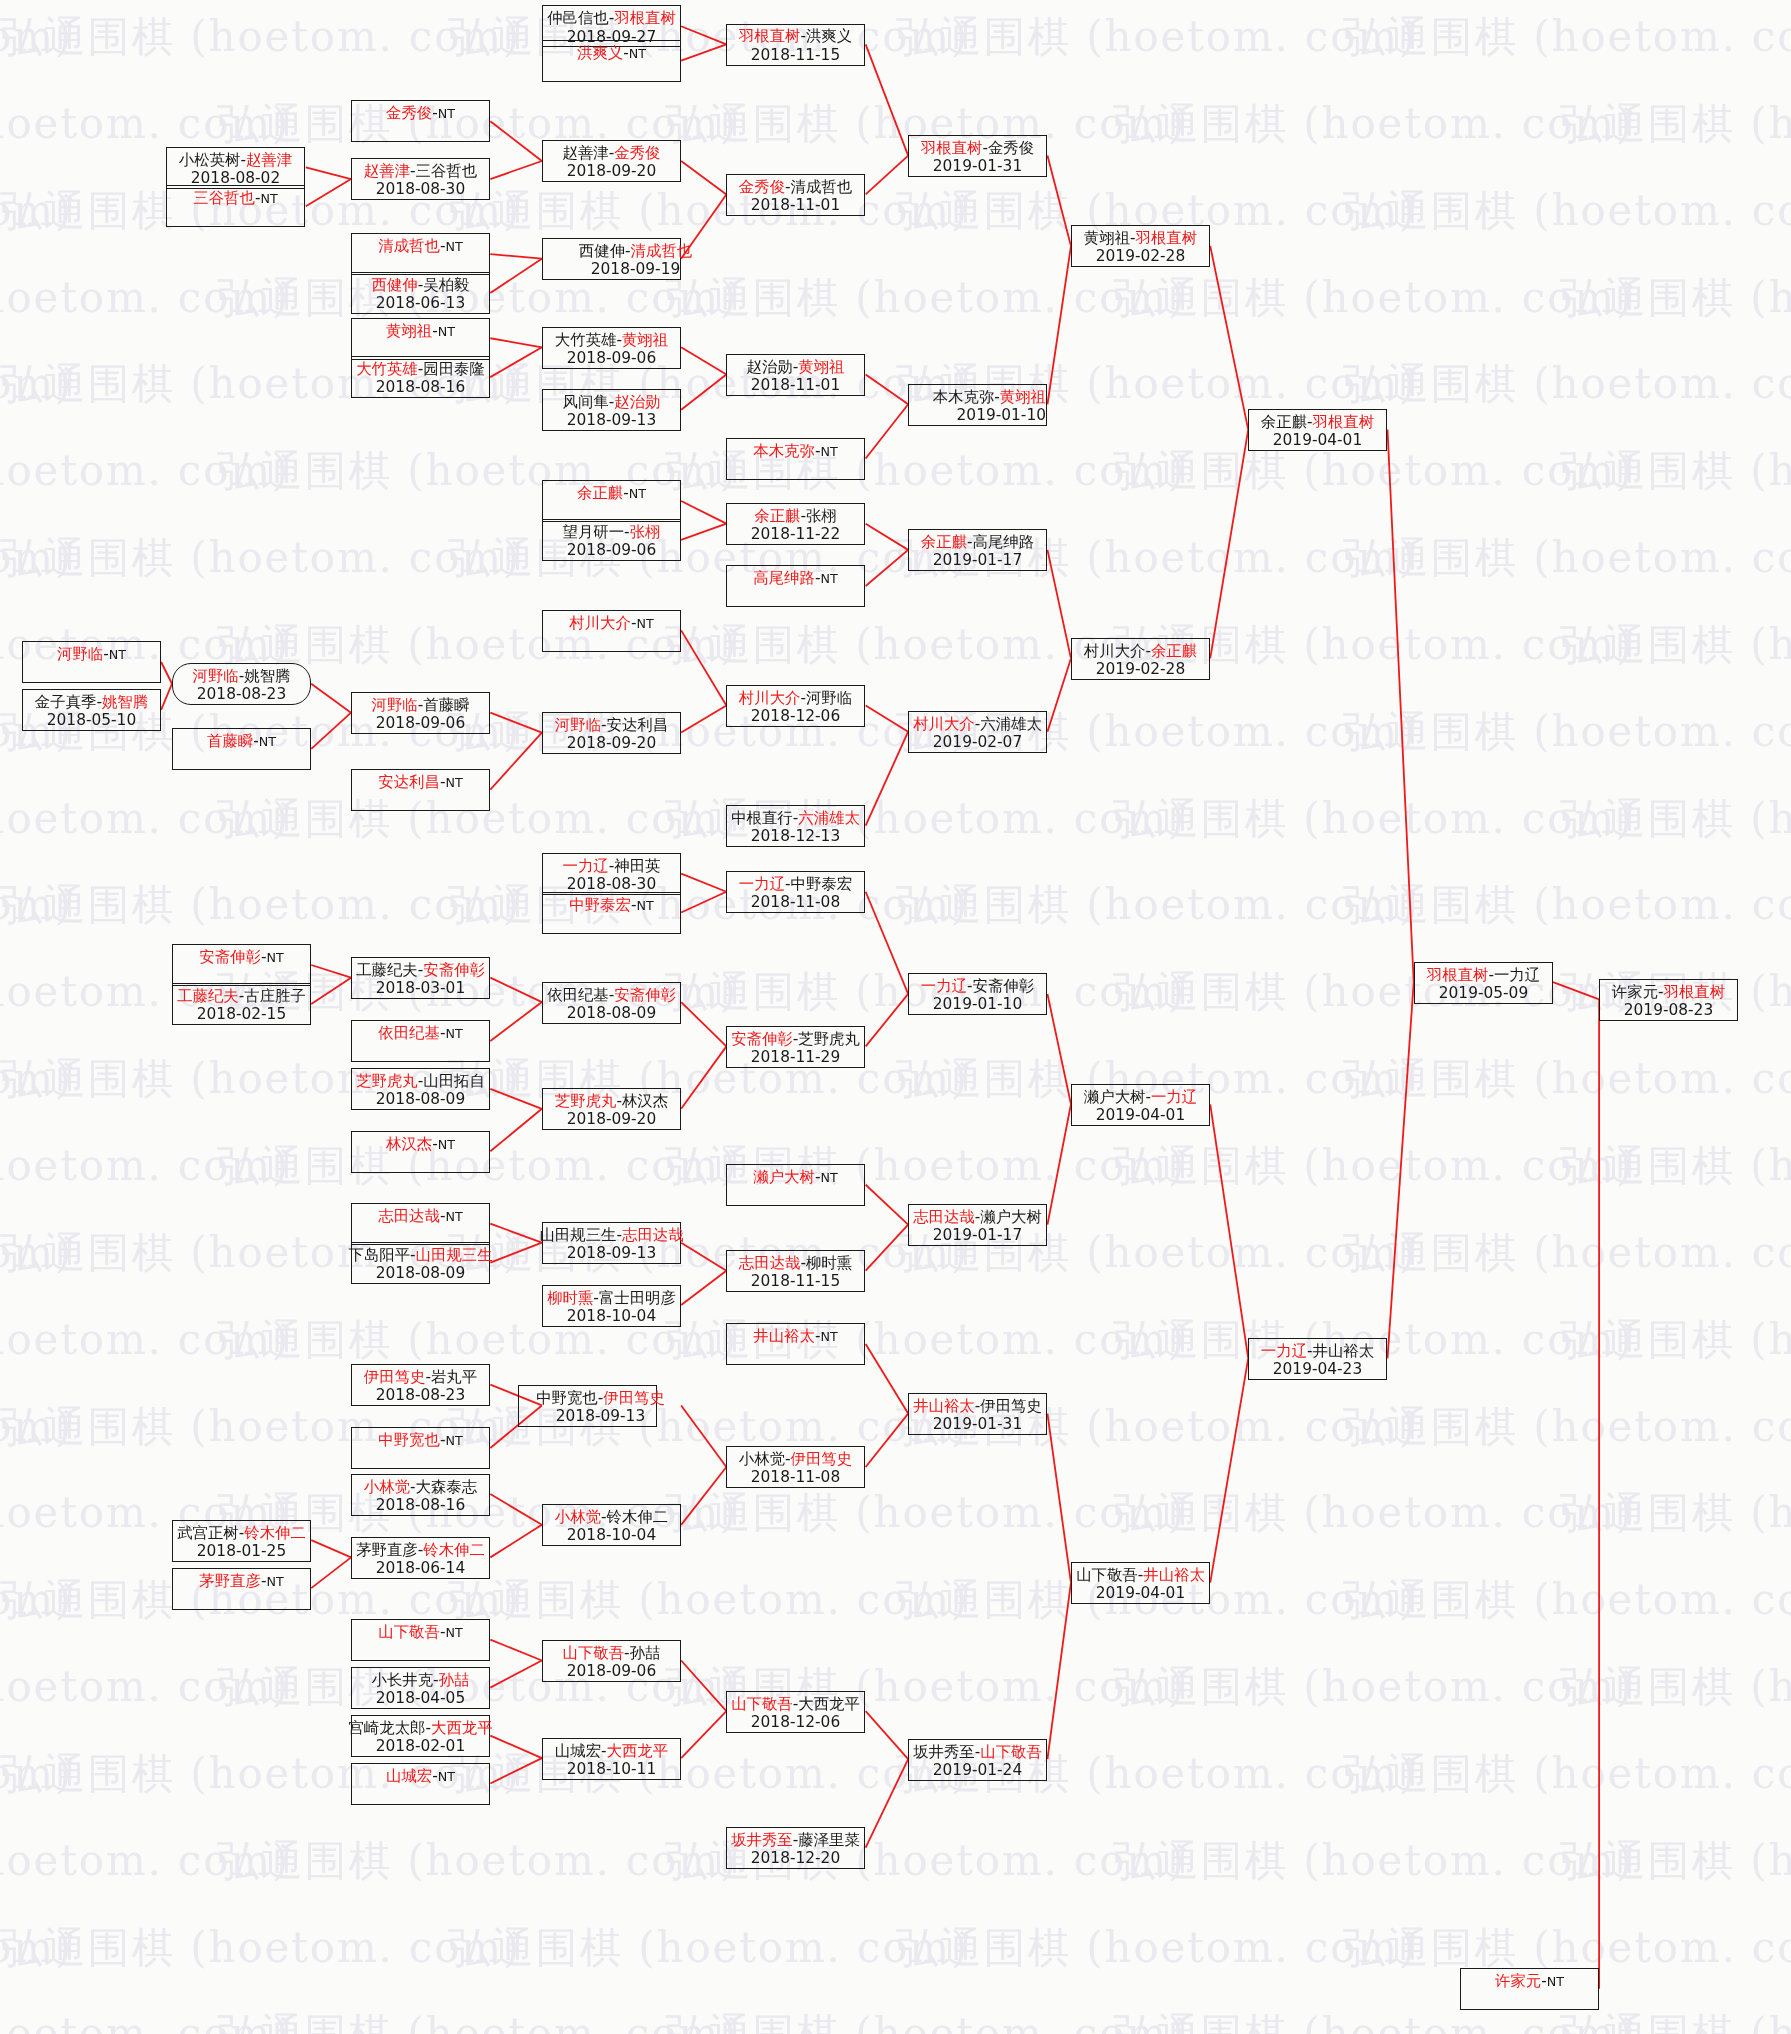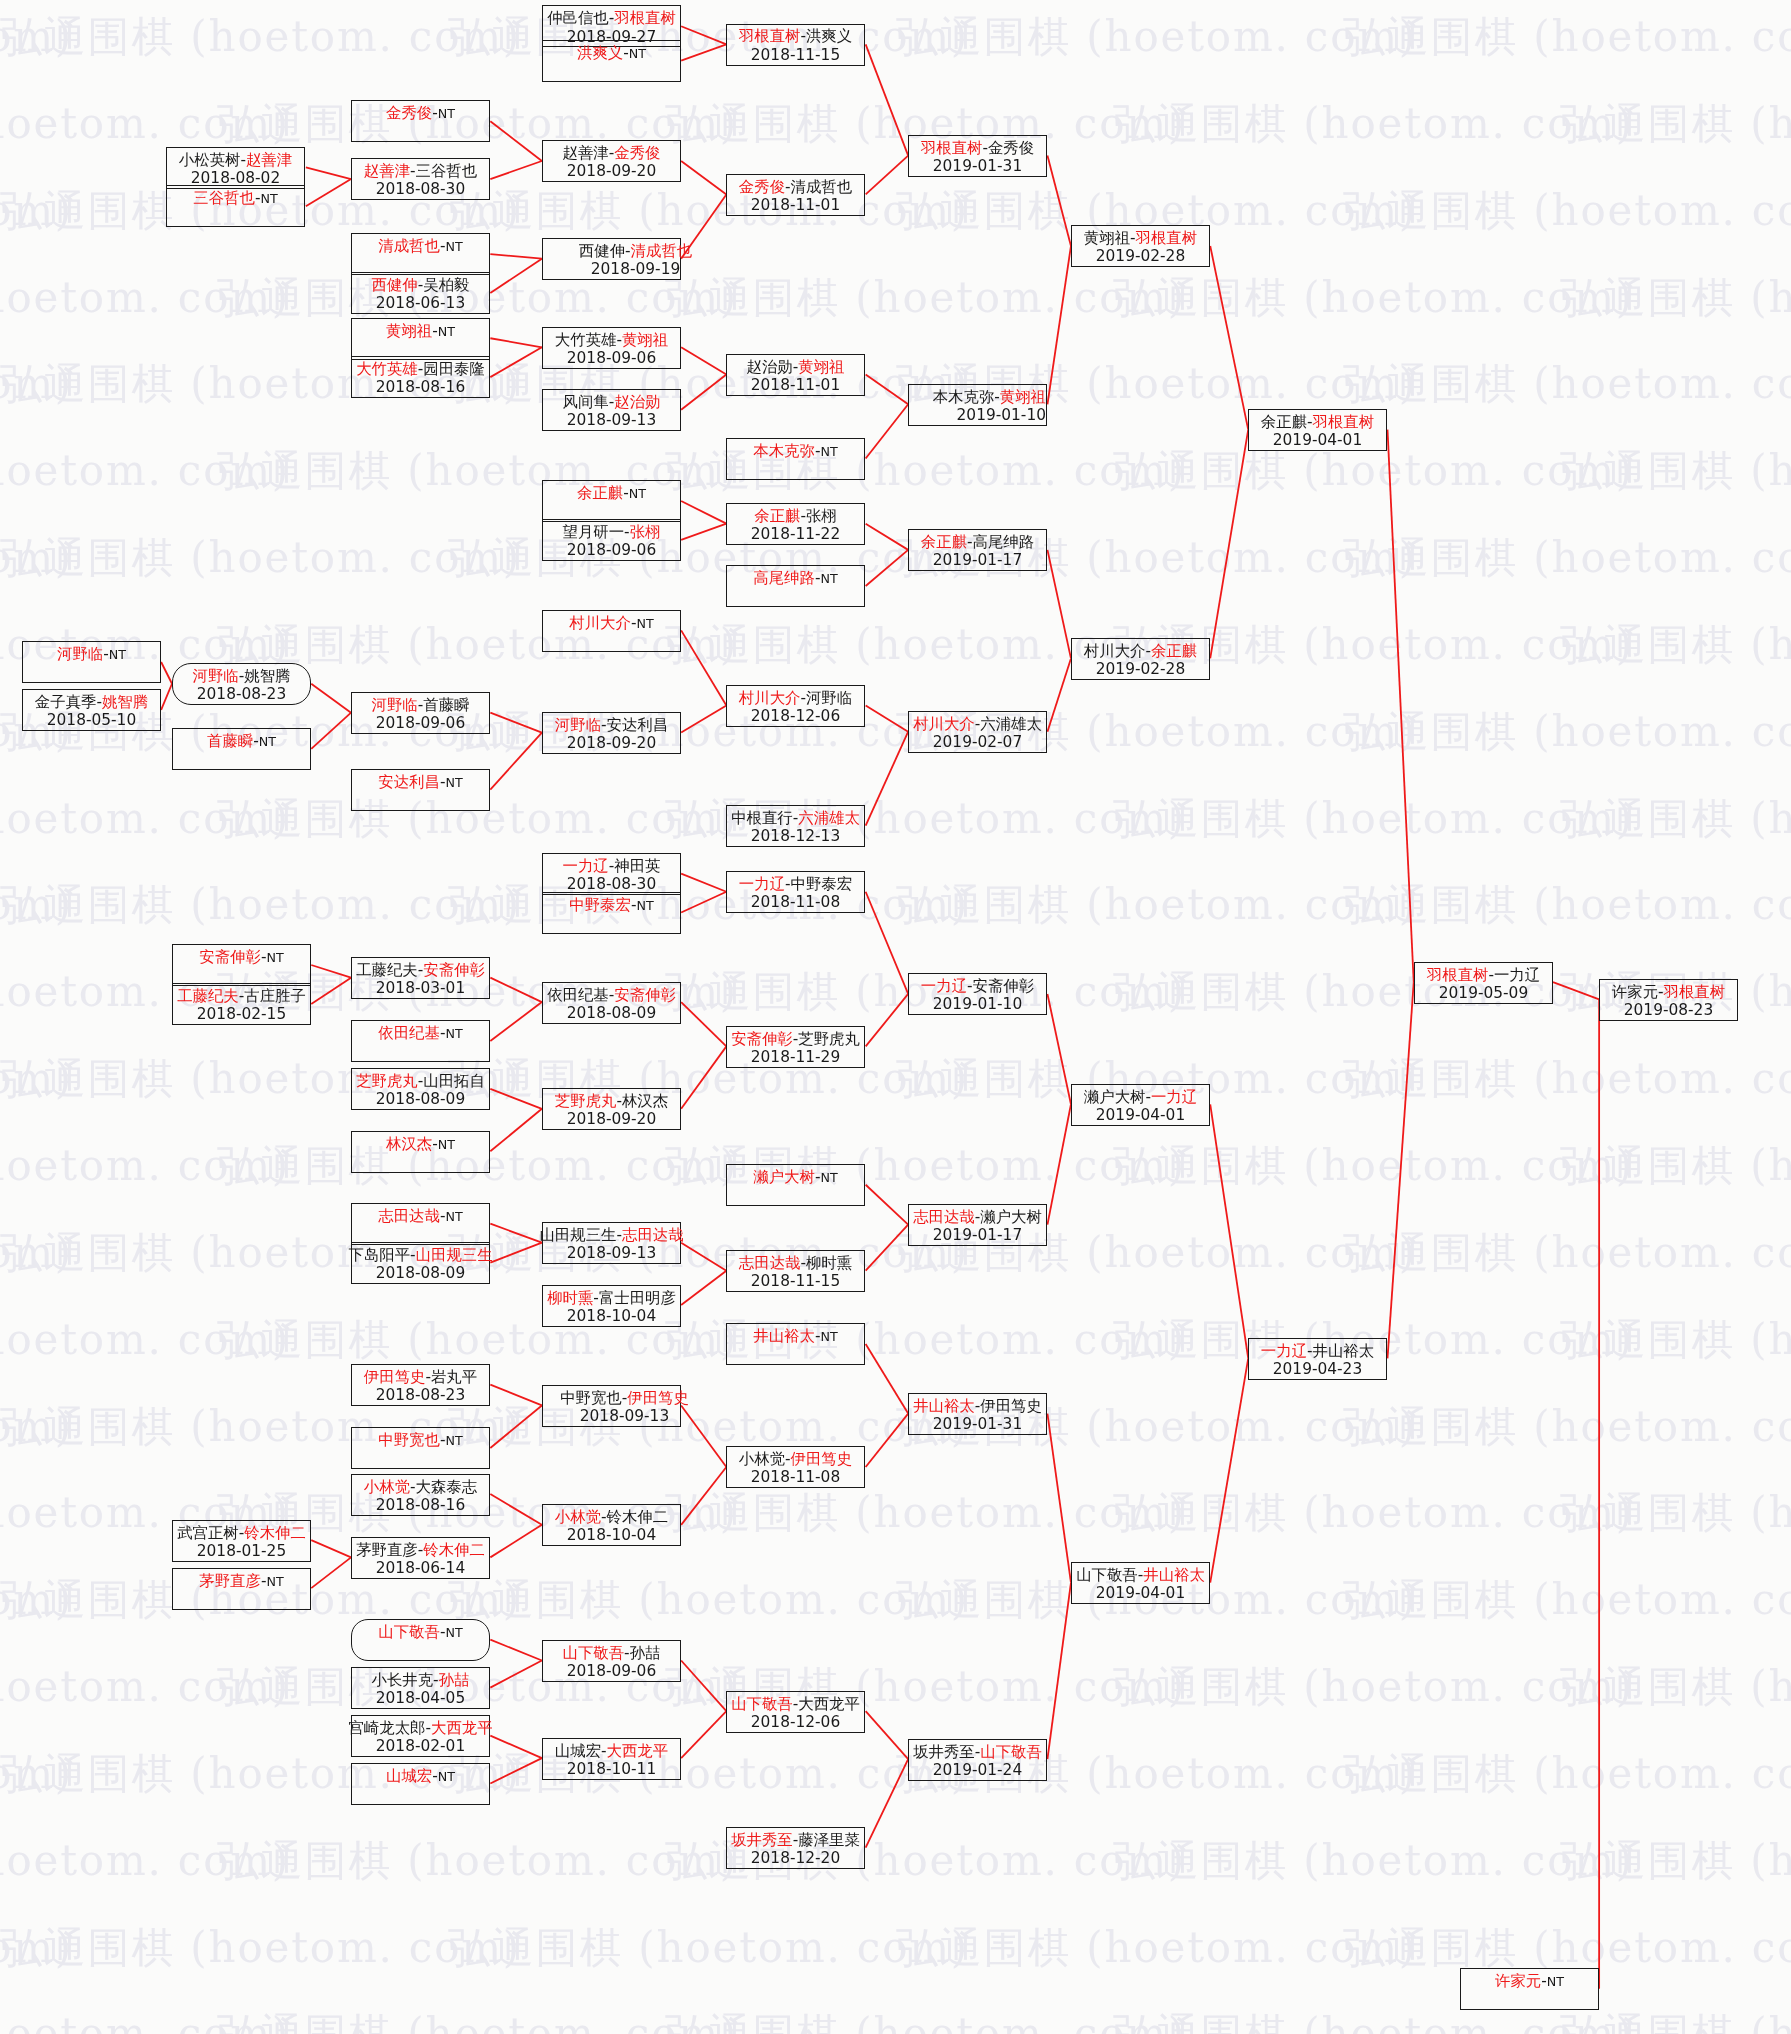--- a/index.html
+++ b/index.html
@@ -496,21 +496,21 @@
       <div class="node" style="left: 726px; top: 1323px; width: 139px; height: 42px;">
         <div class="ln1"><span class="w">井山裕太</span><span class="sep">-</span><span class="l" style="font-size: 12.7px;">NT</span></div>
       </div>
       <div class="node" style="left: 351px; top: 1364px; width: 139px; height: 42px;">
         <div class="ln1"><span class="w">伊田笃史</span><span class="sep">-</span><span class="l">岩丸平</span></div>
         <div class="ln2">2018-08-23</div>
       </div>
       <div class="node" style="left: 351px; top: 1427px; width: 139px; height: 42px;">
         <div class="ln1"><span class="w">中野宽也</span><span class="sep">-</span><span class="l" style="font-size: 12.7px;">NT</span></div>
       </div>
-      <div class="node" style="left: 542px; top: 1385px; width: 139px; height: 42px; padding-left: 26px;">
+      <div class="node" style="left: 518px; top: 1385px; width: 139px; height: 42px; padding-left: 26px;">
         <div class="ln1"><span class="l">中野宽也</span><span class="sep">-</span><span class="w">伊田笃史</span></div>
         <div class="ln2">2018-09-13</div>
       </div>
       <div class="node" style="left: 351px; top: 1474px; width: 139px; height: 42px;">
         <div class="ln1"><span class="w">小林觉</span><span class="sep">-</span><span class="l">大森泰志</span></div>
         <div class="ln2">2018-08-16</div>
       </div>
       <div class="node" style="left: 172px; top: 1520px; width: 139px; height: 42px;">
         <div class="ln1"><span class="l">武宫正树</span><span class="sep">-</span><span class="w">铃木伸二</span></div>
         <div class="ln2">2018-01-25</div>
@@ -527,21 +527,21 @@
         <div class="ln2">2018-10-04</div>
       </div>
       <div class="node" style="left: 726px; top: 1446px; width: 139px; height: 42px;">
         <div class="ln1"><span class="l">小林觉</span><span class="sep">-</span><span class="w">伊田笃史</span></div>
         <div class="ln2">2018-11-08</div>
       </div>
       <div class="node" style="left: 908px; top: 1393px; width: 139px; height: 42px;">
         <div class="ln1"><span class="w">井山裕太</span><span class="sep">-</span><span class="l">伊田笃史</span></div>
         <div class="ln2">2019-01-31</div>
       </div>
-      <div class="node" style="left: 351px; top: 1619px; width: 139px; height: 42px; border-radius: 17px;">
+      <div class="node" style="left: 351px; top: 1619px; width: 139px; height: 42px;">
         <div class="ln1"><span class="w">山下敬吾</span><span class="sep">-</span><span class="l" style="font-size: 12.7px;">NT</span></div>
       </div>
       <div class="node" style="left: 351px; top: 1667px; width: 139px; height: 42px;">
         <div class="ln1"><span class="l">小长井克</span><span class="sep">-</span><span class="w">孙喆</span></div>
         <div class="ln2">2018-04-05</div>
       </div>
       <div class="node" style="left: 542px; top: 1640px; width: 139px; height: 42px;">
         <div class="ln1"><span class="w">山下敬吾</span><span class="sep">-</span><span class="l">孙喆</span></div>
         <div class="ln2">2018-09-06</div>
       </div>

